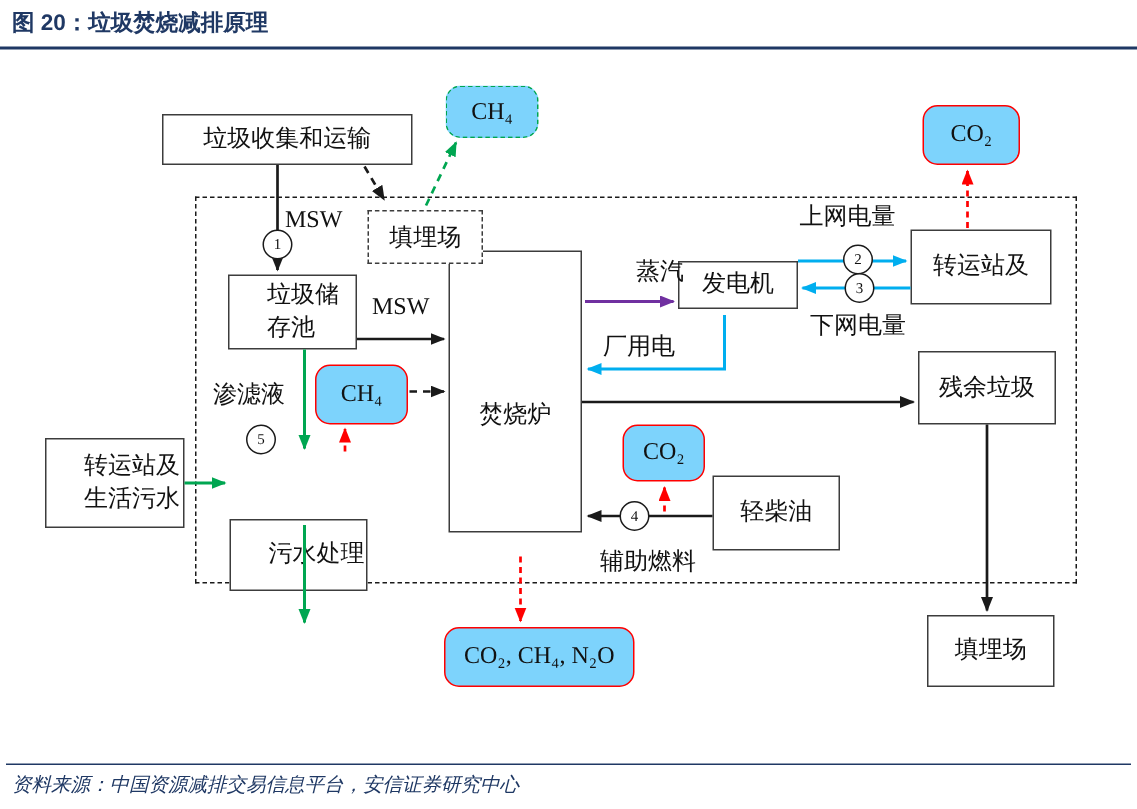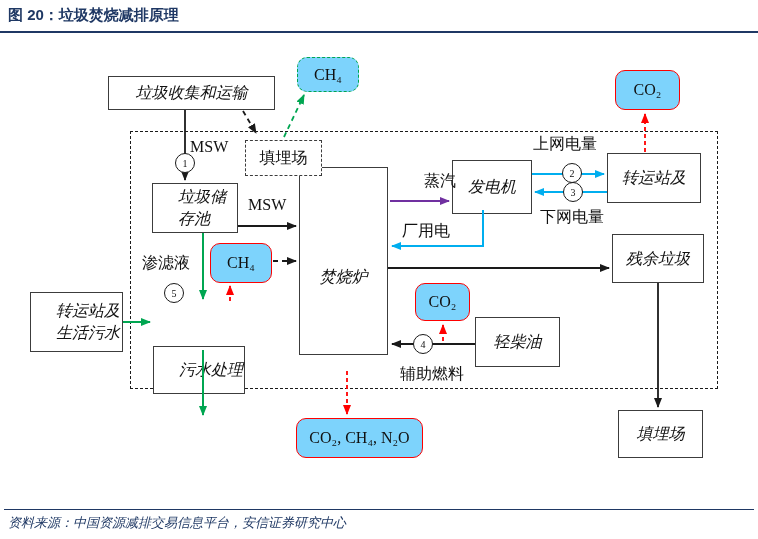--- a/index.html
+++ b/index.html
@@ -8,21 +8,21 @@
   
   .title{position:absolute;left:8px;top:6px;font-family:"Liberation Sans","DejaVu Sans",sans-serif;
          font-weight:bold;font-size:15px;color:#1F3864;}
   .title-rule{position:absolute;left:0px;top:31px;width:758px;height:2px;background:#1F3864;}
   
   .footer-rule{position:absolute;left:4px;top:509px;width:750px;height:1px;background:#1F3864;}
   .source{position:absolute;left:8px;top:514px;font-size:13px;font-style:italic;color:#1F3864;}
   
   .box{position:absolute;border:1.6px solid #3c3c3c;background:#fff;box-sizing:border-box;
        display:flex;align-items:center;justify-content:center;font-size:16px;color:#111;
-       line-height:1.35;white-space:pre-line;z-index:2;font-style:italic;}
+       line-height:1.35;white-space:pre-line;z-index:2;}
   .box.left{justify-content:flex-start;padding-left:25px;}
   
   .dashedbox{position:absolute;border:1.6px dashed #3c3c3c;background:#fff;box-sizing:border-box;
        display:flex;align-items:center;justify-content:center;font-size:16px;color:#111;z-index:2;}
   .boundary{position:absolute;left:130px;top:131px;width:588px;height:258px;
        border:1.6px dashed #1a1a1a;box-sizing:border-box;z-index:0;background:transparent;}
   
   .gasbox{position:absolute;border:1.8px solid #FF0000;border-radius:10px;background:#7dd3fc;
        box-sizing:border-box;display:flex;align-items:center;justify-content:center;
        font-size:16px;color:#111;z-index:2;}
@@ -100,21 +100,21 @@
 
     <line x1="443" y1="341" x2="443" y2="325" stroke="#FF0000" stroke-width="1.8" stroke-dasharray="4 3" marker-end="url(#ar)"></line>
 
     <line x1="347" y1="371" x2="347" y2="414" stroke="#FF0000" stroke-width="1.8" stroke-dasharray="4 3" marker-end="url(#ar)"></line>
   </svg>
 
   <div class="box" style="left:108px;top:76px;width:167px;height:34px;">垃圾收集和运输</div>
   <div class="box left" style="left:152px;top:183px;width:86px;height:50px;">垃圾储
 存池</div>
   <div class="box" style="left:299px;top:167px;width:89px;height:188px;align-items:flex-start;padding-top:98px;">焚烧炉</div>
-  <div class="box" style="left:452px;top:160px;width:80px;height:54px;">发电机</div>
+  <div class="box" style="left:452px;top:174px;width:80px;height:32px;">发电机</div>
   <div class="box" style="left:607px;top:153px;width:94px;height:50px;">转运站及</div>
   <div class="box" style="left:612px;top:234px;width:92px;height:49px;">残余垃圾</div>
   <div class="box" style="left:618px;top:410px;width:85px;height:48px;">填埋场</div>
   <div class="box left" style="left:153px;top:302px;width:92px;height:48px;margin-top:44px;">污水处理</div>
   <div class="box left" style="left:30px;top:292px;width:93px;height:60px;">转运站及
 生活污水</div>
   <div class="box" style="left:475px;top:317px;width:85px;height:50px;">轻柴油</div>
 
   <div class="dashedbox" style="left:245px;top:140px;width:77px;height:36px;">填埋场</div>
 

